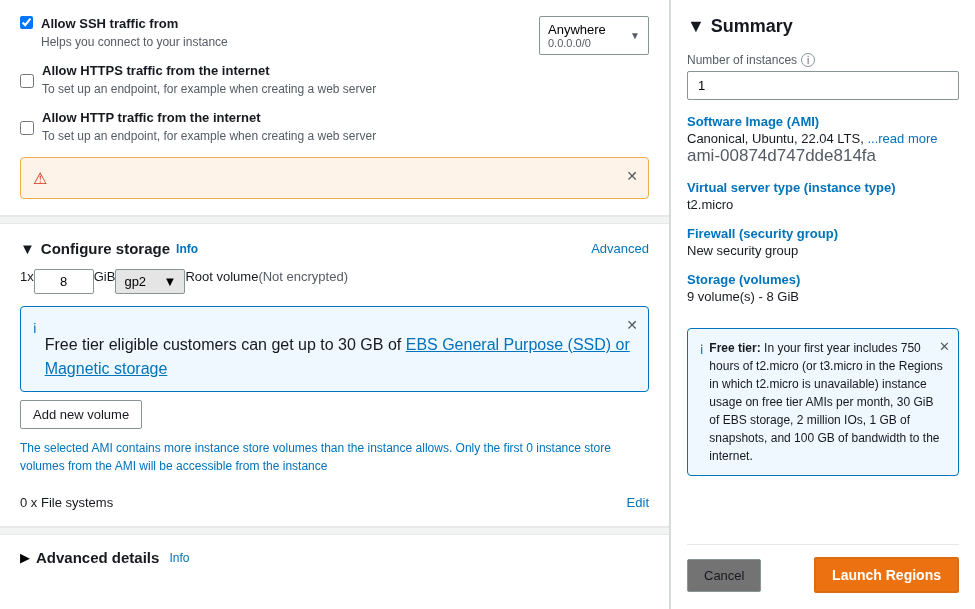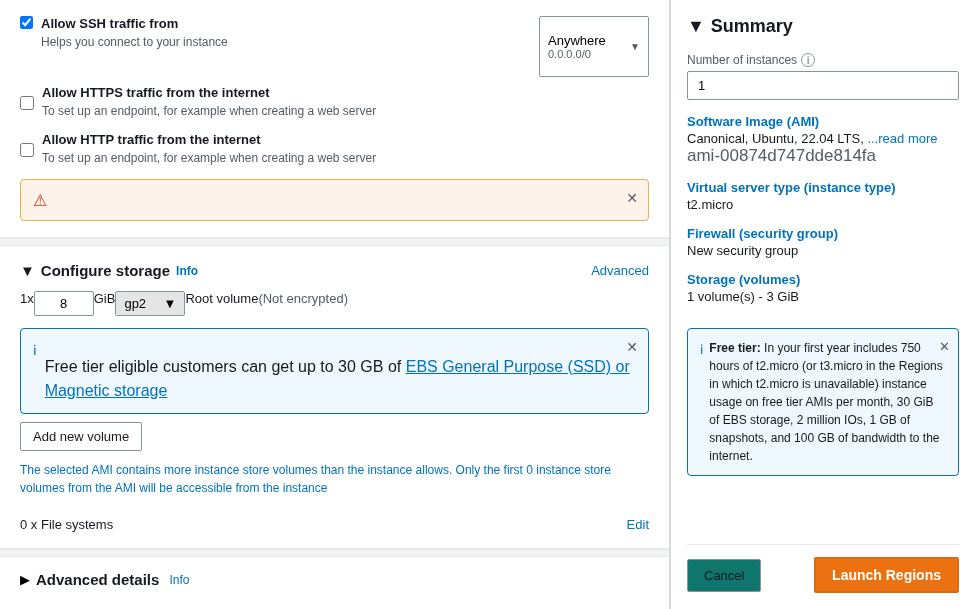--- a/index.html
+++ b/index.html
@@ -87,21 +87,21 @@
       color: #545b64;
       margin-top: 4px;
     }
 
     .anywhere-dropdown {
       display: flex;
       align-items: center;
       border: 1px solid #879596;
       border-radius: 2px;
       background: #fff;
-      padding: 16px 8px;
+      padding: 5px 8px;
       font-size: 13px;
       cursor: pointer;
       min-width: 110px;
       justify-content: space-between;
       margin-left: 20px;
       flex-shrink: 0;
     }
 
     .anywhere-dropdown .dropdown-arrow {
       font-size: 10px;
@@ -407,21 +407,21 @@
     .sidebar-footer {
       margin-top: auto;
       padding-top: 12px;
       display: flex;
       align-items: center;
       justify-content: space-between;
       border-top: 1px solid #e8e8e8;
     }
 
     .cancel-btn {
-      background: #0f766e;
+      background: #737373;
       border: 1px solid #879596;
       border-radius: 2px;
       padding: 8px 16px;
       font-size: 13px;
       color: #16191f;
       cursor: pointer;
     }
 
     .launch-btn {
       background: #ec7211;
@@ -580,21 +580,21 @@
     <div class="summary-section-value">t2.micro</div>
   </div>
 
   <div class="summary-field">
     <div class="summary-section-label">Firewall (security group)</div>
     <div class="summary-section-value">New security group</div>
   </div>
 
   <div class="summary-field">
     <div class="summary-section-label">Storage (volumes)</div>
-    <div class="summary-section-value">1 volume(s) - 3 GiB</div>
+    <div class="summary-section-value">9 volume(s) - 8 GiB</div>
   </div>
 
   <div class="free-tier-box">
     <span class="ft-icon">ℹ</span>
     <div class="ft-text">
       <span class="bold">Free tier:</span><span> In your first year includes 750 hours of t2.micro (or t3.micro in the Regions in which t2.micro is unavailable) instance usage on free tier AMIs per month, 30 GiB of EBS storage, 2 million IOs, 1 GB of snapshots, and 100 GB of bandwidth to the internet.</span>
     </div>
     <span class="ft-close">✕</span>
   </div>
 

